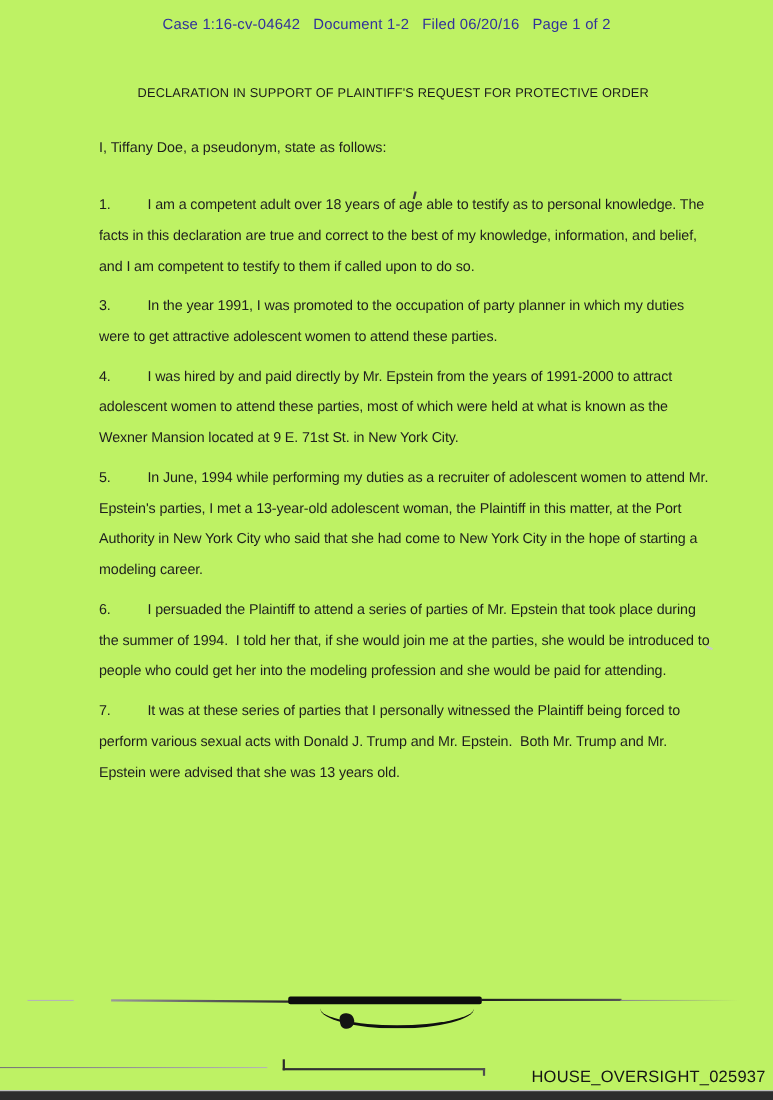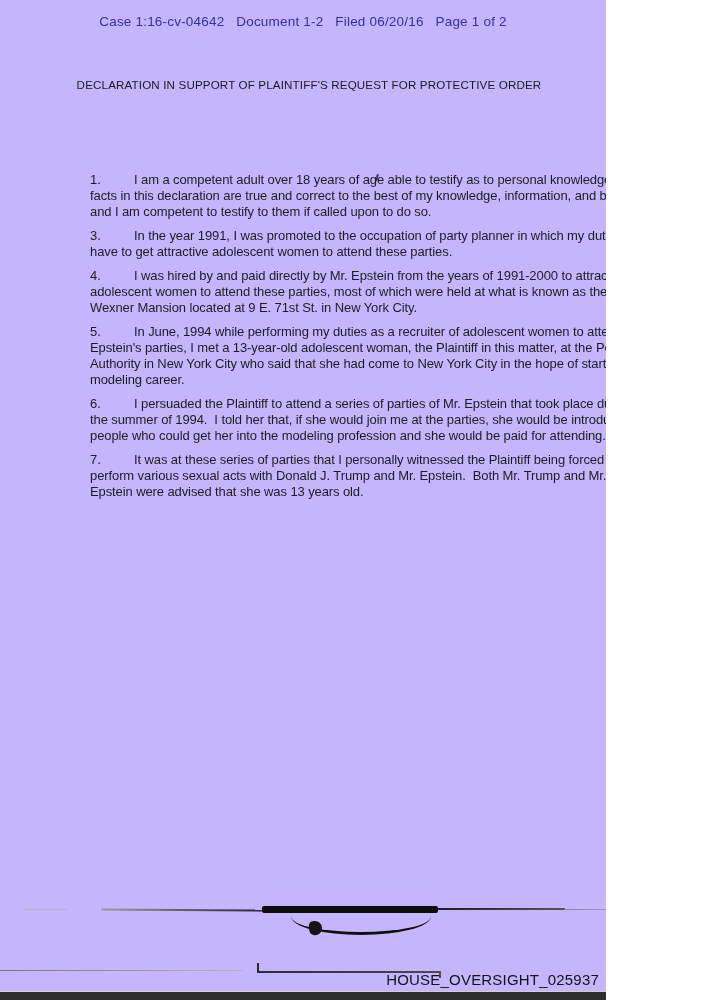--- a/index.html
+++ b/index.html
@@ -1,18 +1,18 @@
 <!DOCTYPE html>
 <html><head>
 <meta charset="utf-8">
 <style>
   html, body { margin:0; padding:0; background:#ffffff; }
   .page {
-    position:relative; width:606px; height:1000px;
-    background:#c4b5fd; overflow:hidden;
+    position:relative; width:703px; height:1000px;
+    background:#bef264; overflow:hidden;
     font-family:"Liberation Sans", sans-serif;
     text-decoration:underline;
   }
   .case-header {
     position:absolute; top:14px; left:0; right:0;
     text-align:center; white-space:pre;
     font-size:13.5px; letter-spacing:0.2px;
     color:#32329b;
   }
   .doc-title {
@@ -20,21 +20,21 @@
     text-align:center; transform:translateX(6px);
     font-size:11.6px; letter-spacing:0.15px;
     color:#1b1b1b;
   }
   .intro {
     position:absolute; left:90px; top:126px;
     font-size:13px; color:#1e1e1e;
   }
   .paras {
     position:absolute; left:90px; top:172px; width:557px;
-    font-size:13px; line-height:16px; letter-spacing:-0.1px;
+    font-size:13px; line-height:28px; letter-spacing:-0.1px;
     color:#1e1e1e;
   }
   .para { margin:0 0 8px 0; }
   .pnum { display:inline-block; width:44px; }
   .ptext { white-space:pre-wrap; }
   .footer-bates {
     position:absolute; top:971px; right:7px;
     font-size:15px; letter-spacing:0.2px; color:#141414;
   }
   .bottom-bar {
@@ -66,26 +66,27 @@
 </style>
 </head>
 <body>
 
 <div class="page">
 
   <div class="case-header">Case 1:16-cv-04642   Document 1-2   Filed 06/20/16   Page 1 of 2</div>
 
   <div class="doc-title">DECLARATION IN SUPPORT OF PLAINTIFF'S REQUEST FOR PROTECTIVE ORDER</div>
 
+  <div class="intro">I, Tiffany Doe, a pseudonym, state as follows:</div>
 
   <div class="paras" id="paras">
     <p class="para"><span class="pnum">1.</span><span class="ptext">I am a competent adult over 18 years of age able to testify as to personal knowledge. The facts in this declaration are true and correct to the best of my knowledge, information, and belief, and I am competent to testify to them if called upon to do so.</span></p>
 
 
-    <p class="para"><span class="pnum">3.</span><span class="ptext">In the year 1991, I was promoted to the occupation of party planner in which my duties have to get attractive adolescent women to attend these parties.</span></p>
+    <p class="para"><span class="pnum">3.</span><span class="ptext">In the year 1991, I was promoted to the occupation of party planner in which my duties were to get attractive adolescent women to attend these parties.</span></p>
 
     <p class="para"><span class="pnum">4.</span><span class="ptext">I was hired by and paid directly by Mr. Epstein from the years of 1991-2000 to attract adolescent women to attend these parties, most of which were held at what is known as the Wexner Mansion located at 9 E. 71st St. in New York City.</span></p>
 
     <p class="para"><span class="pnum">5.</span><span class="ptext">In June, 1994 while performing my duties as a recruiter of adolescent women to attend Mr. Epstein's parties, I met a 13-year-old adolescent woman, the Plaintiff in this matter, at the Port Authority in New York City who said that she had come to New York City in the hope of starting a modeling career.</span></p>
 
     <p class="para"><span class="pnum">6.</span><span class="ptext">I persuaded the Plaintiff to attend a series of parties of Mr. Epstein that took place during the summer of 1994.  I told her that, if she would join me at the parties, she would be introduced to people who could get her into the modeling profession and she would be paid for attending.</span></p>
 
     <p class="para"><span class="pnum">7.</span><span class="ptext">It was at these series of parties that I personally witnessed the Plaintiff being forced to perform various sexual acts with Donald J. Trump and Mr. Epstein.  Both Mr. Trump and Mr. Epstein were advised that she was 13 years old.</span></p>
 
   </div>

